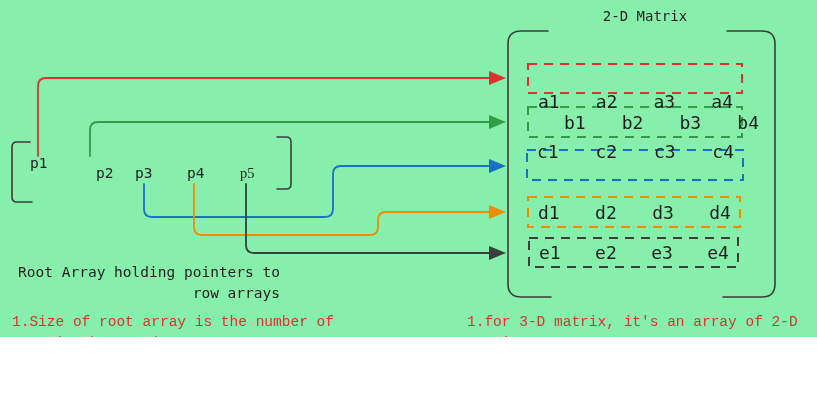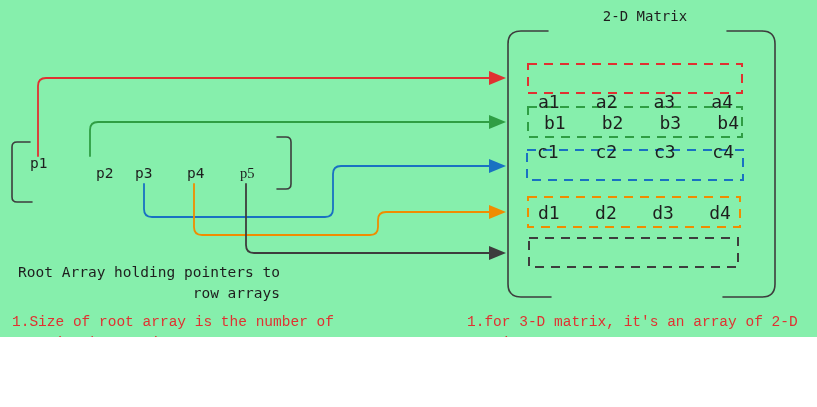--- a/index.html
+++ b/index.html
@@ -66,37 +66,43 @@
   <span class="abs plabel" style="left:135px;top:163px;">p3</span>
   <span class="abs plabel" style="left:187px;top:163px;">p4</span>
   <span class="abs plabel" style="left:240px;top:163px;font-family:Liberation Serif, serif;">p5</span>
 
   <div class="abs cellrow" style="left:528px;top:64px;width:214px;height:29px;margin-top:23px;">
     <span>a1</span>
     <span>a2</span>
     <span>a3</span>
     <span>a4</span>
   </div>
-  <div class="abs cellrow" style="left:534px;top:107px;width:214px;height:30px;">
+  <div class="abs cellrow" style="left:554px;top:107px;width:214px;height:30px;">
     <span>b1</span>
     <span>b2</span>
     <span>b3</span>
     <span>b4</span>
   </div>
   <div class="abs cellrow" style="left:527px;top:136px;width:216px;height:30px;">
     <span>c1</span>
     <span>c2</span>
     <span>c3</span>
     <span>c4</span>
   </div>
   <div class="abs cellrow" style="left:528px;top:197px;width:212px;height:30px;">
     <span>d1</span>
     <span>d2</span>
     <span>d3</span>
     <span>d4</span>
+  </div>
+  <div class="abs cellrow" style="left:529px;top:238px;width:209px;height:29px;">
+    <span>e1</span>
+    <span>e2</span>
+    <span>e3</span>
+    <span>e4</span>
   </div>
 
   <div class="abs caption" style="left:8px;top:262px;width:272px;">Root Array holding pointers to
 row arrays</div>
 
   <div class="abs rednote" style="left:12px;top:312px;width:340px;">1.Size of root array is the number of
 rows in the matrix.
 2.Size of the child array is the
 number of columns in the matrix.</div>
 

